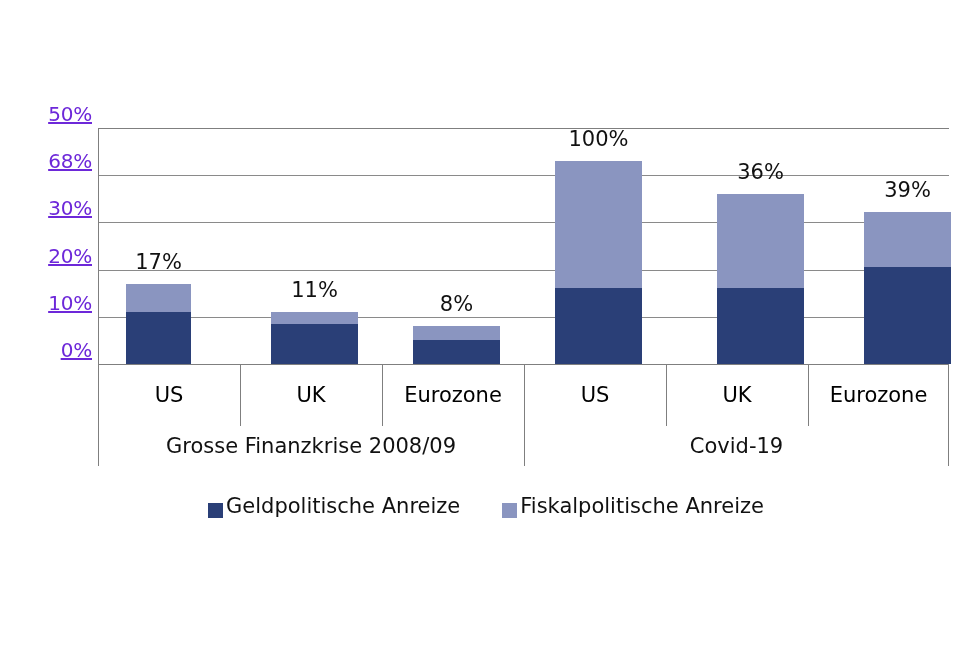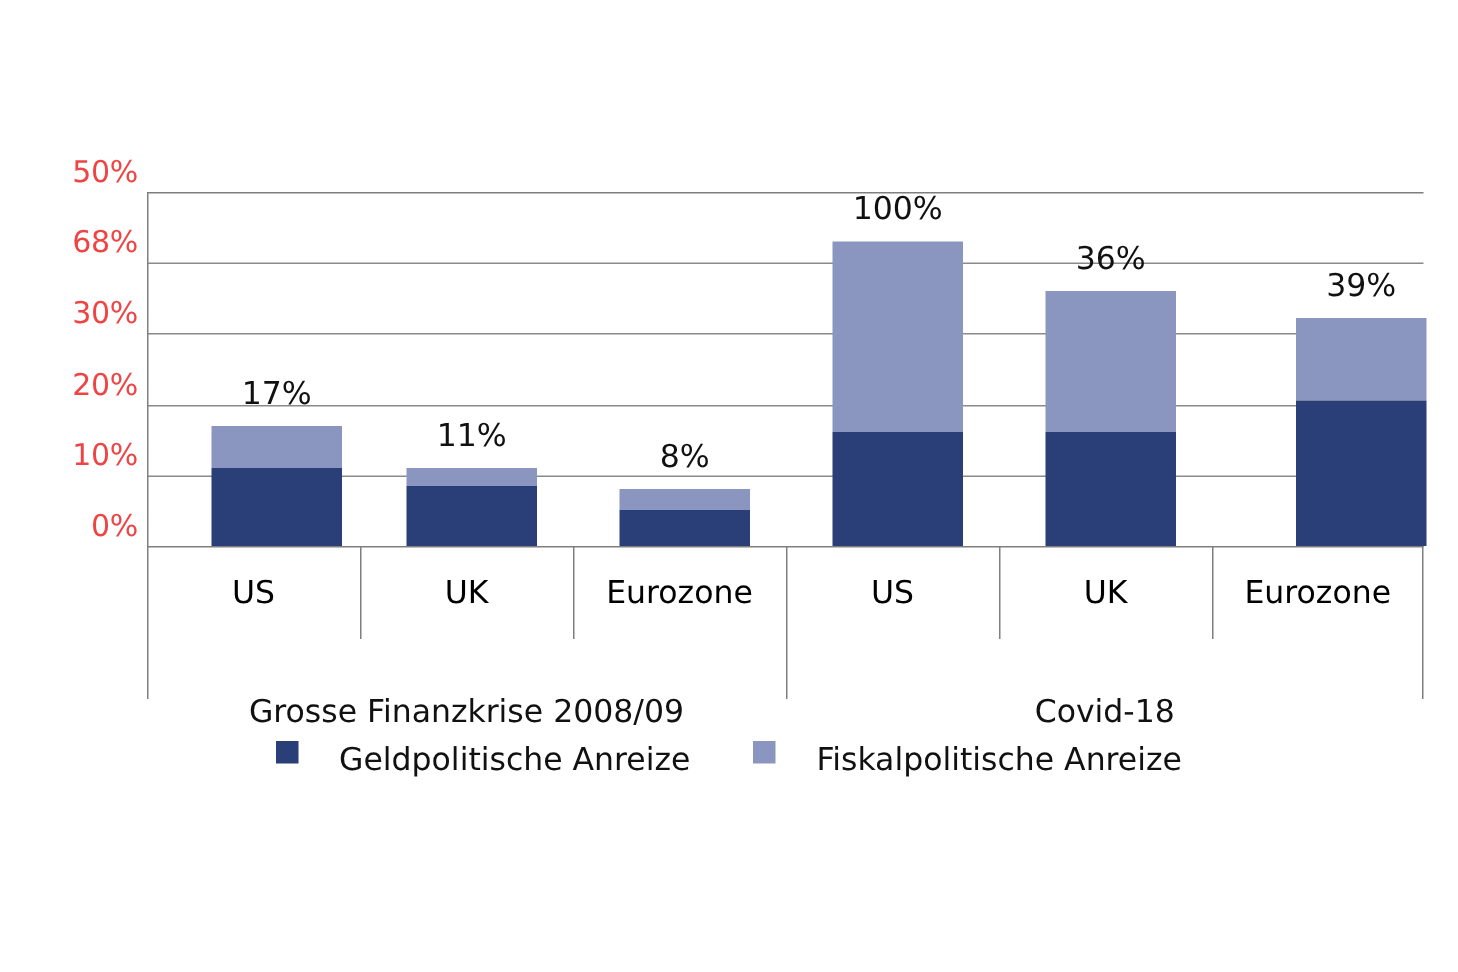--- a/index.html
+++ b/index.html
@@ -44,23 +44,24 @@
     left: 20px;
     top: 114px;
     width: 72px;
     height: 264px;
   }
   .y-label {
     position: absolute;
     right: 0;
     transform: translateY(-50%);
     font-size: 20px;
-    color: #ef4444;
+    color: #6d28d9;
     letter-spacing: -0.2px;
     white-space: nowrap;
+    text-decoration: underline;
   }
 
   
   .axis-baseline {
     position: absolute;
     left: 98px;
     top: 364px;
     width: 851px;
     height: 1px;
     background: #7f7f7f;
@@ -131,21 +132,20 @@
   }
   .grp-cell {
     position: absolute;
     top: 0;
     height: 40px;
     display: flex;
     align-items: center;
     justify-content: center;
     font-size: 21px;
     color: #111111;
-    margin-top: 28px;
   }
   .grp-sep {
     position: absolute;
     top: 0;
     width: 1px;
     height: 40px;
     background: #7f7f7f;
   }
 
   
@@ -154,22 +154,22 @@
     left: 0;
     top: 494px;
     width: 972px;
     display: flex;
     justify-content: center;
     align-items: center;
     gap: 42px;
   }
   .legend-item {
     display: flex;
-    align-items: flex-start;
-    gap: 27px;
+    align-items: flex-end;
+    gap: 3px;
   }
   .legend-swatch {
     width: 15px;
     height: 15px;
     flex: none;
   }
   .legend-label {
     font-size: 21px;
     color: #111111;
     white-space: nowrap;
@@ -189,21 +189,21 @@
     <div class="y-label" style="top:0px;">50%</div>
   </div>
 
   <div class="plot-area">
     <div class="gridline axis-top" style="top:0px;"></div>
     <div class="gridline" style="top:47.2px;"></div>
     <div class="gridline" style="top:94.4px;"></div>
     <div class="gridline" style="top:141.6px;"></div>
     <div class="gridline" style="top:188.8px;"></div>
 
-    <div class="bar-group" style="left:43px; width:87px; height:80.2px;">
+    <div class="bar-group" style="left:28px; width:65px; height:80.2px;">
       <div class="bar-total-label" style="top:-34px;">17%</div>
       <div class="seg seg-top" style="top:0; height:28.3px;"></div>
       <div class="seg seg-bottom" style="top:28.3px; bottom:0;"></div>
     </div>
 
     <div class="bar-group" style="left:173px; width:87px; height:51.9px;">
       <div class="bar-total-label" style="top:-34px;">11%</div>
       <div class="seg seg-top" style="top:0; height:11.8px;"></div>
       <div class="seg seg-bottom" style="top:11.8px; bottom:0;"></div>
     </div>
@@ -213,21 +213,21 @@
       <div class="seg seg-top" style="top:0; height:14.2px;"></div>
       <div class="seg seg-bottom" style="top:14.2px; bottom:0;"></div>
     </div>
 
     <div class="bar-group" style="left:457px; width:87px; height:203px;">
       <div class="bar-total-label" style="top:-34px;">100%</div>
       <div class="seg seg-top" style="top:0; height:126.5px;"></div>
       <div class="seg seg-bottom" style="top:126.5px; bottom:0;"></div>
     </div>
 
-    <div class="bar-group" style="left:599px; width:87px; height:170px;">
+    <div class="bar-group" style="left:619px; width:87px; height:170px;">
       <div class="bar-total-label" style="top:-34px;">36%</div>
       <div class="seg seg-top" style="top:0; height:94px;"></div>
       <div class="seg seg-bottom" style="top:94px; bottom:0;"></div>
     </div>
 
     <div class="bar-group" style="left:766px; width:87px; height:152px;">
       <div class="bar-total-label" style="top:-34px;">39%</div>
       <div class="seg seg-top" style="top:0; height:54.8px;"></div>
       <div class="seg seg-bottom" style="top:54.8px; bottom:0;"></div>
     </div>
@@ -247,21 +247,21 @@
     <div class="cat-sep" style="left:568px;"></div>
     <div class="cat-cell" style="left:568px; width:142px;">UK</div>
     <div class="cat-sep" style="left:710px;"></div>
     <div class="cat-cell" style="left:710px; width:141px;">Eurozone</div>
     <div class="cat-sep" style="left:850px;"></div>
   </div>
 
   <div class="grp-row">
     <div class="grp-cell" style="left:0px; width:426px;">Grosse Finanzkrise 2008/09</div>
     <div class="grp-sep" style="left:426px;"></div>
-    <div class="grp-cell" style="left:426px; width:425px;">Covid-18</div>
+    <div class="grp-cell" style="left:426px; width:425px;">Covid-19</div>
     <div class="grp-sep" style="left:850px;"></div>
   </div>
 
   <div class="legend">
     <div class="legend-item">
       <div class="legend-swatch" style="background:#2a3f77;"></div>
       <div class="legend-label">Geldpolitische Anreize</div>
     </div>
     <div class="legend-item">
       <div class="legend-swatch" style="background:#8a95c0;"></div>

